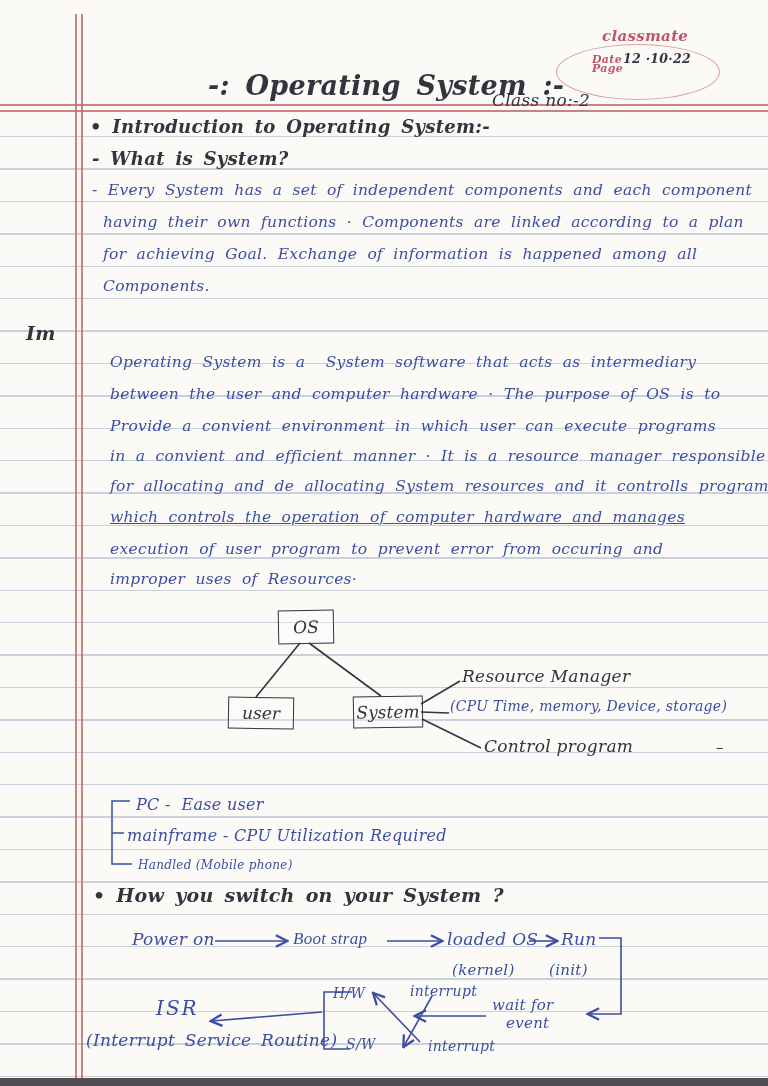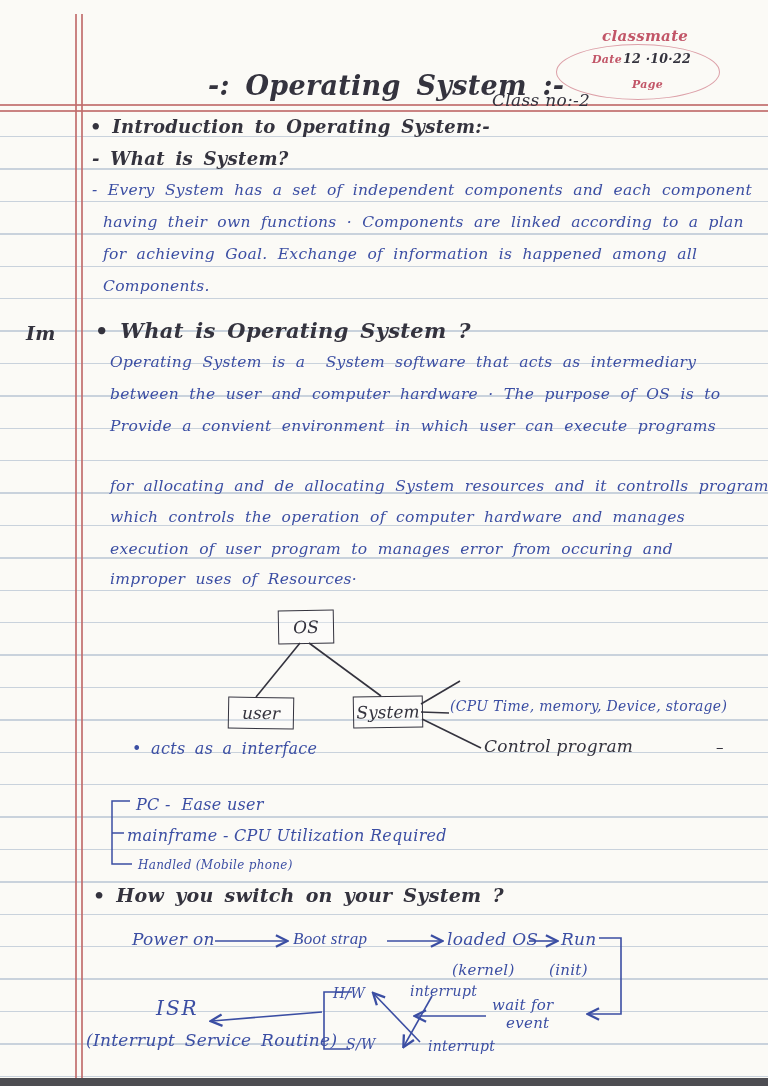--- a/index.html
+++ b/index.html
@@ -48,51 +48,51 @@
   <div class="ruling"></div>
   <div class="red-v" style="left:75px;"></div>
   <div class="red-v" style="left:81px;"></div>
   <div class="red-h" style="top:104px;"></div>
   <div class="red-h" style="top:110px;"></div>
 
   <div class="txt stamp-small" style="left:602px;top:27px;font-size:15px;">classmate</div>
   <div class="stamp-ellipse"></div>
   <div class="txt stamp-small" style="left:592px;top:53px;">Date</div>
   <div class="txt black" style="left:623px;top:51px;font-size:12.5px;font-weight:bold;">12 ·10·22</div>
-  <div class="txt stamp-small" style="left:592px;top:78px;margin-left:40px;">Page</div>
+  <div class="txt stamp-small" style="left:592px;top:62px;">Page</div>
 
   <div class="txt black title" style="left:208px;top:70px;">-: Operating System :-</div>
   <div class="txt black" style="left:492px;top:90px;font-size:17px;">Class no:-2</div>
 
   <div class="txt black heading" style="left:90px;top:116px;">• Introduction to Operating System:-</div>
   <div class="txt black heading" style="left:92px;top:148px;">- What is System?</div>
   <div class="txt blue para" style="left:103px;top:213px;">having their own functions · Components are linked according to a plan</div>
   <div class="txt blue para" style="left:92px;top:181px;">- Every System has a set of independent components and each component</div>
   <div class="txt blue para" style="left:103px;top:245px;">for achieving Goal. Exchange of information is happened among all</div>
   <div class="txt blue para" style="left:103px;top:277px;">Components.</div>
 
   <div class="txt black" style="left:26px;top:322px;font-size:19px;font-weight:bold;">Im</div>
-  <div class="txt black heading" style="left:95px;top:318px;font-size:21px;">• What is Operating System ?</div>
   <div class="txt blue para" style="left:110px;top:353px;">Operating System is a  System software that acts as intermediary</div>
   <div class="txt blue para" style="left:110px;top:385px;">between the user and computer hardware · The purpose of OS is to</div>
   <div class="txt blue para" style="left:110px;top:417px;">Provide a convient environment in which user can execute programs</div>
+  <div class="txt blue para" style="left:110px;top:447px;">in a convient and efficient manner · It is a resource manager responsible</div>
   <div class="txt blue para" style="left:110px;top:477px;">for allocating and de allocating System resources and it controlls program</div>
-  <div class="txt blue para" style="left:110px;top:508px;">which controls the operation of computer hardware and manages</div>
-  <div class="txt blue para" style="left:110px;top:540px;">execution of user program to manages error from occuring and</div>
+  <div class="txt blue para" style="left:110px;top:508px;text-decoration:underline;">which controls the operation of computer hardware and manages</div>
+  <div class="txt blue para" style="left:110px;top:540px;">execution of user program to prevent error from occuring and</div>
   <div class="txt blue para" style="left:110px;top:570px;">improper uses of Resources·</div>
 
   <div class="box" style="left:278px;top:610px;width:54px;height:32px;transform:rotate(-1deg);">OS</div>
   <div class="box" style="left:228px;top:697px;width:64px;height:30px;transform:rotate(1deg);">user</div>
   <div class="box" style="left:353px;top:696px;width:68px;height:30px;transform:rotate(-1deg);">System</div>
 
+  <div class="txt black" style="left:462px;top:666px;font-size:17px;">Resource Manager</div>
   <div class="txt blue" style="left:450px;top:698px;font-size:14px;">(CPU Time, memory, Device, storage)</div>
   <div class="txt black" style="left:484px;top:736px;font-size:17px;font-style:italic;">Control program</div>
   <div class="txt black" style="left:716px;top:738px;font-size:15px;">–</div>
 
-  <div class="txt blue" style="left:132px;top:739px;font-size:16px;word-spacing:4px;">• acts as a interface</div>
 
   <div class="txt blue" style="left:136px;top:795px;font-size:16px;">PC -  Ease user</div>
   <div class="txt blue" style="left:127px;top:826px;font-size:16px;">mainframe - CPU Utilization Required</div>
   <div class="txt blue" style="left:138px;top:858px;font-size:12px;">Handled (Mobile phone)</div>
 
   <div class="txt black heading" style="left:93px;top:884px;font-size:19px;">• How you switch on your System ?</div>
 
   <div class="txt blue" style="left:132px;top:929px;font-size:17px;">Power on</div>
   <div class="txt blue" style="left:293px;top:929px;font-size:17px;font-family:Liberation Serif, serif;">Boot strap</div>
   <div class="txt blue" style="left:447px;top:929px;font-size:17px;">loaded OS</div>

